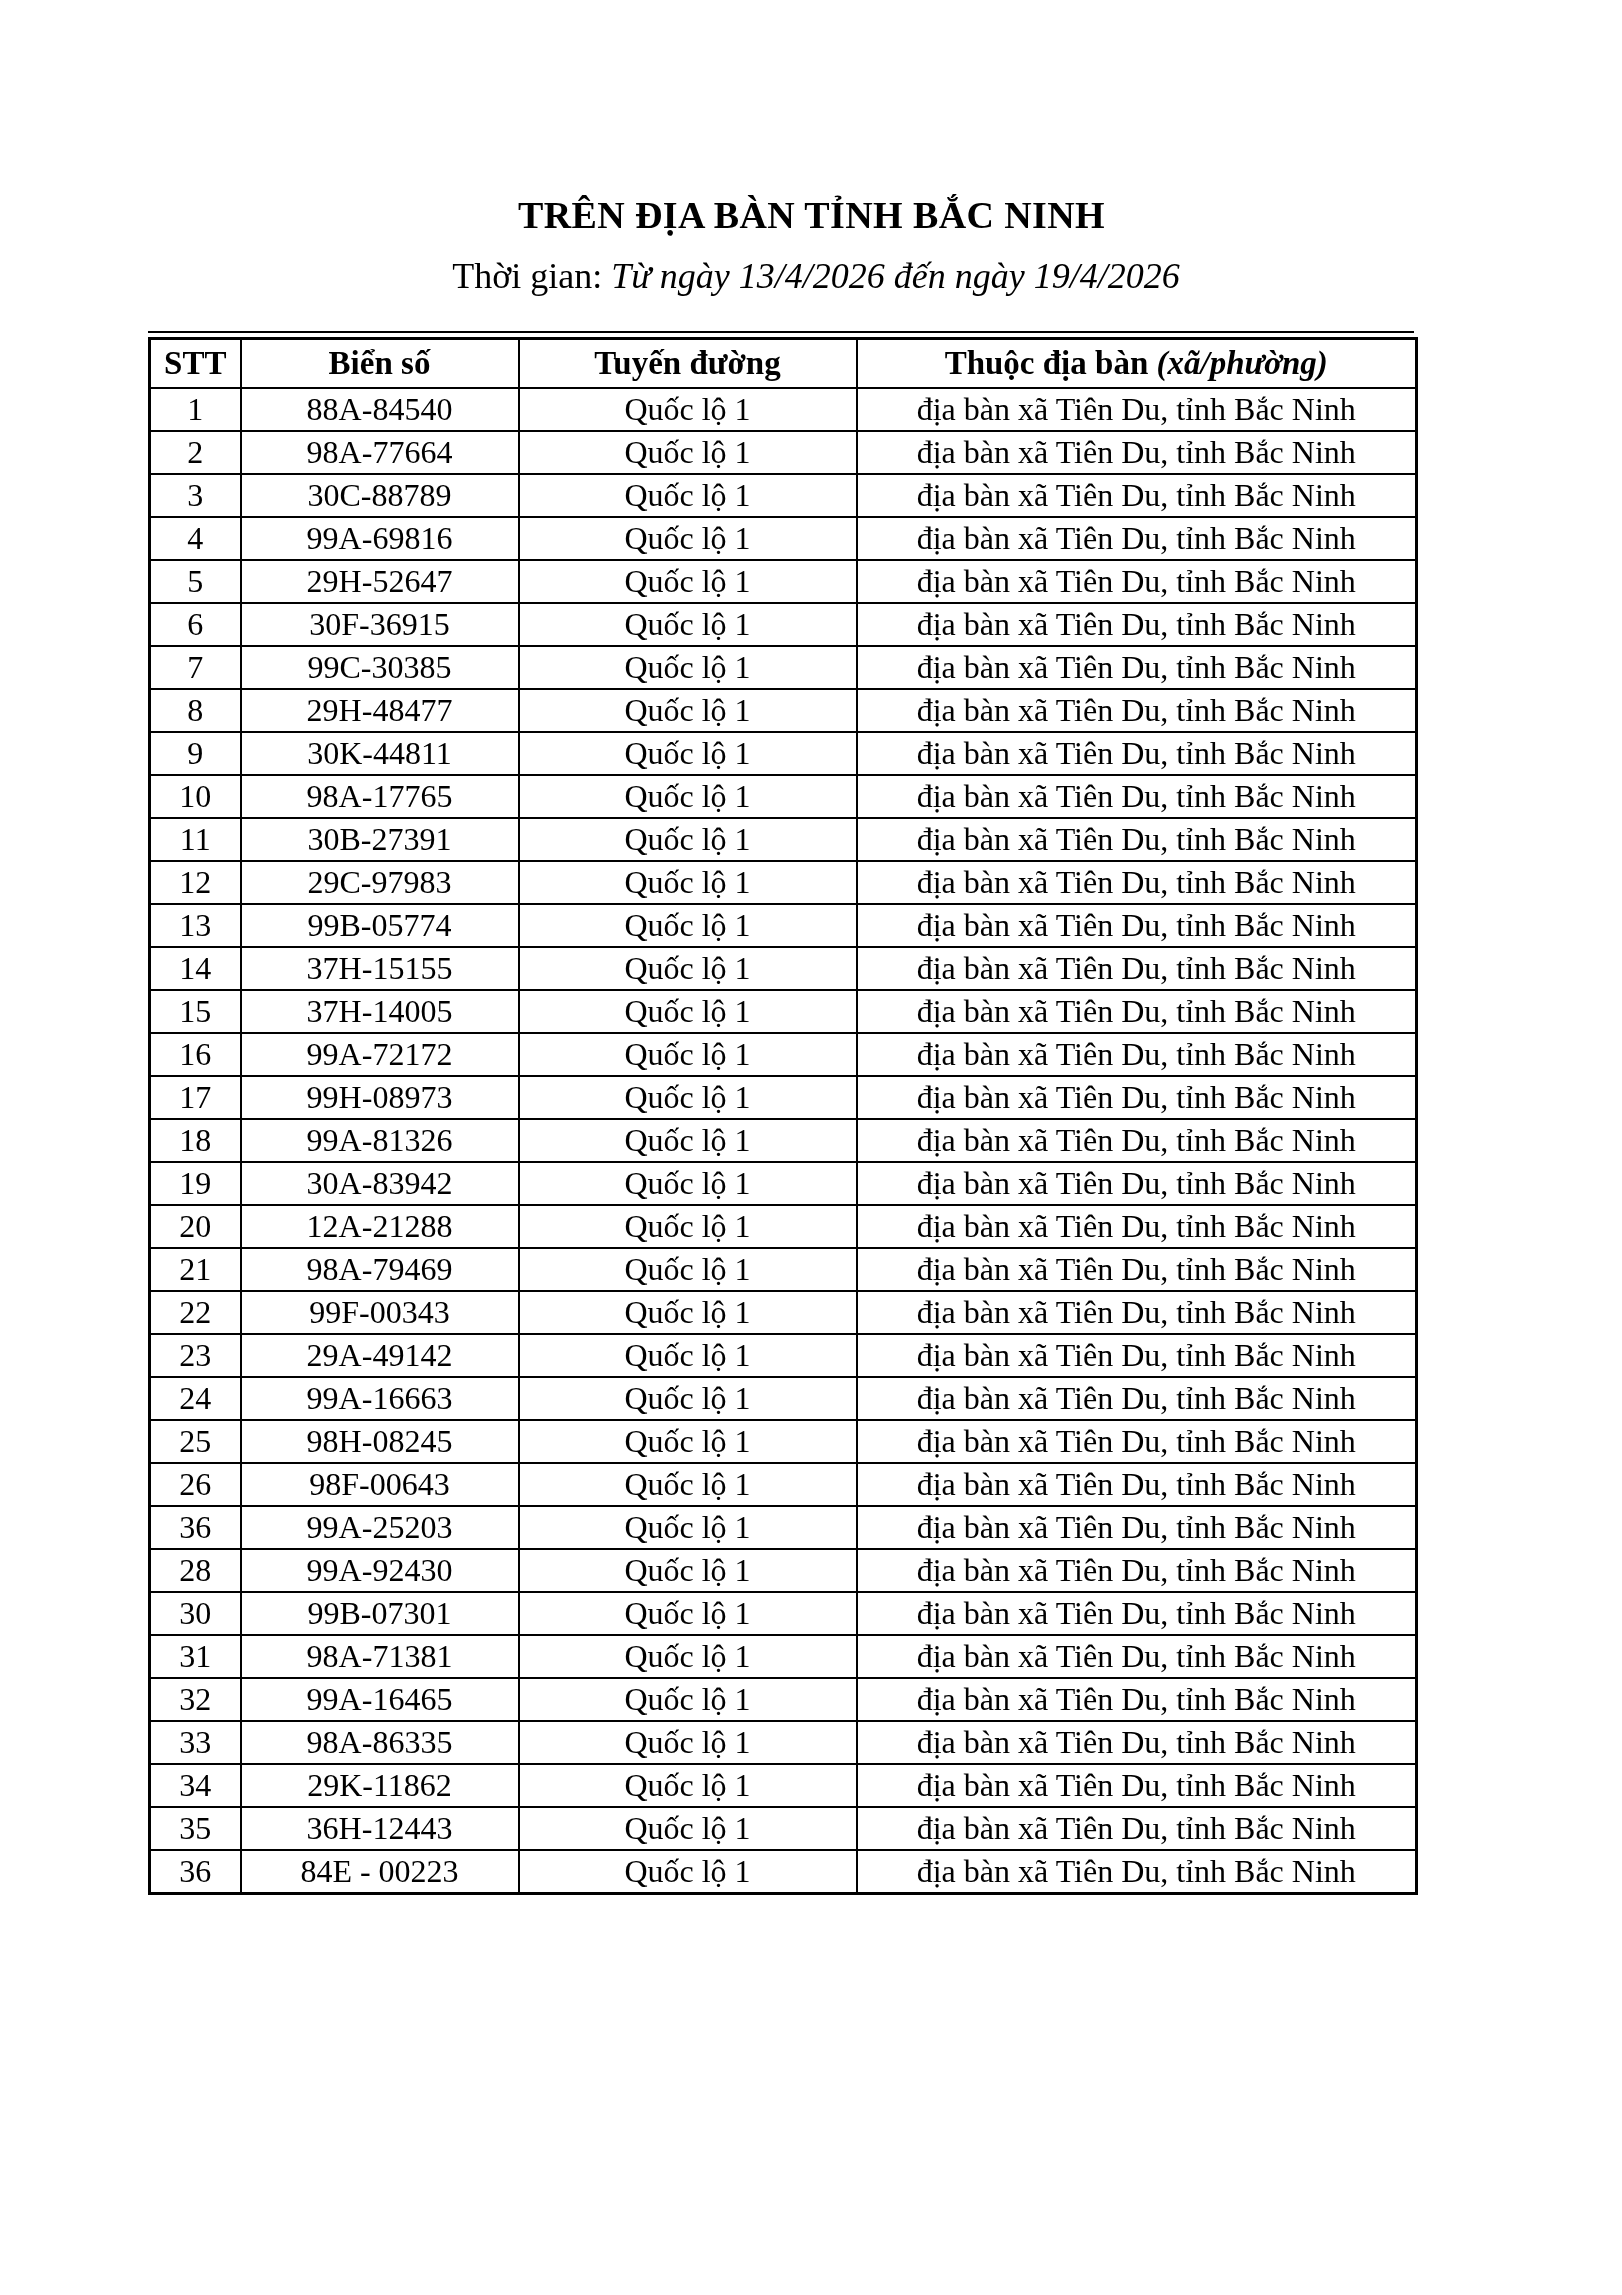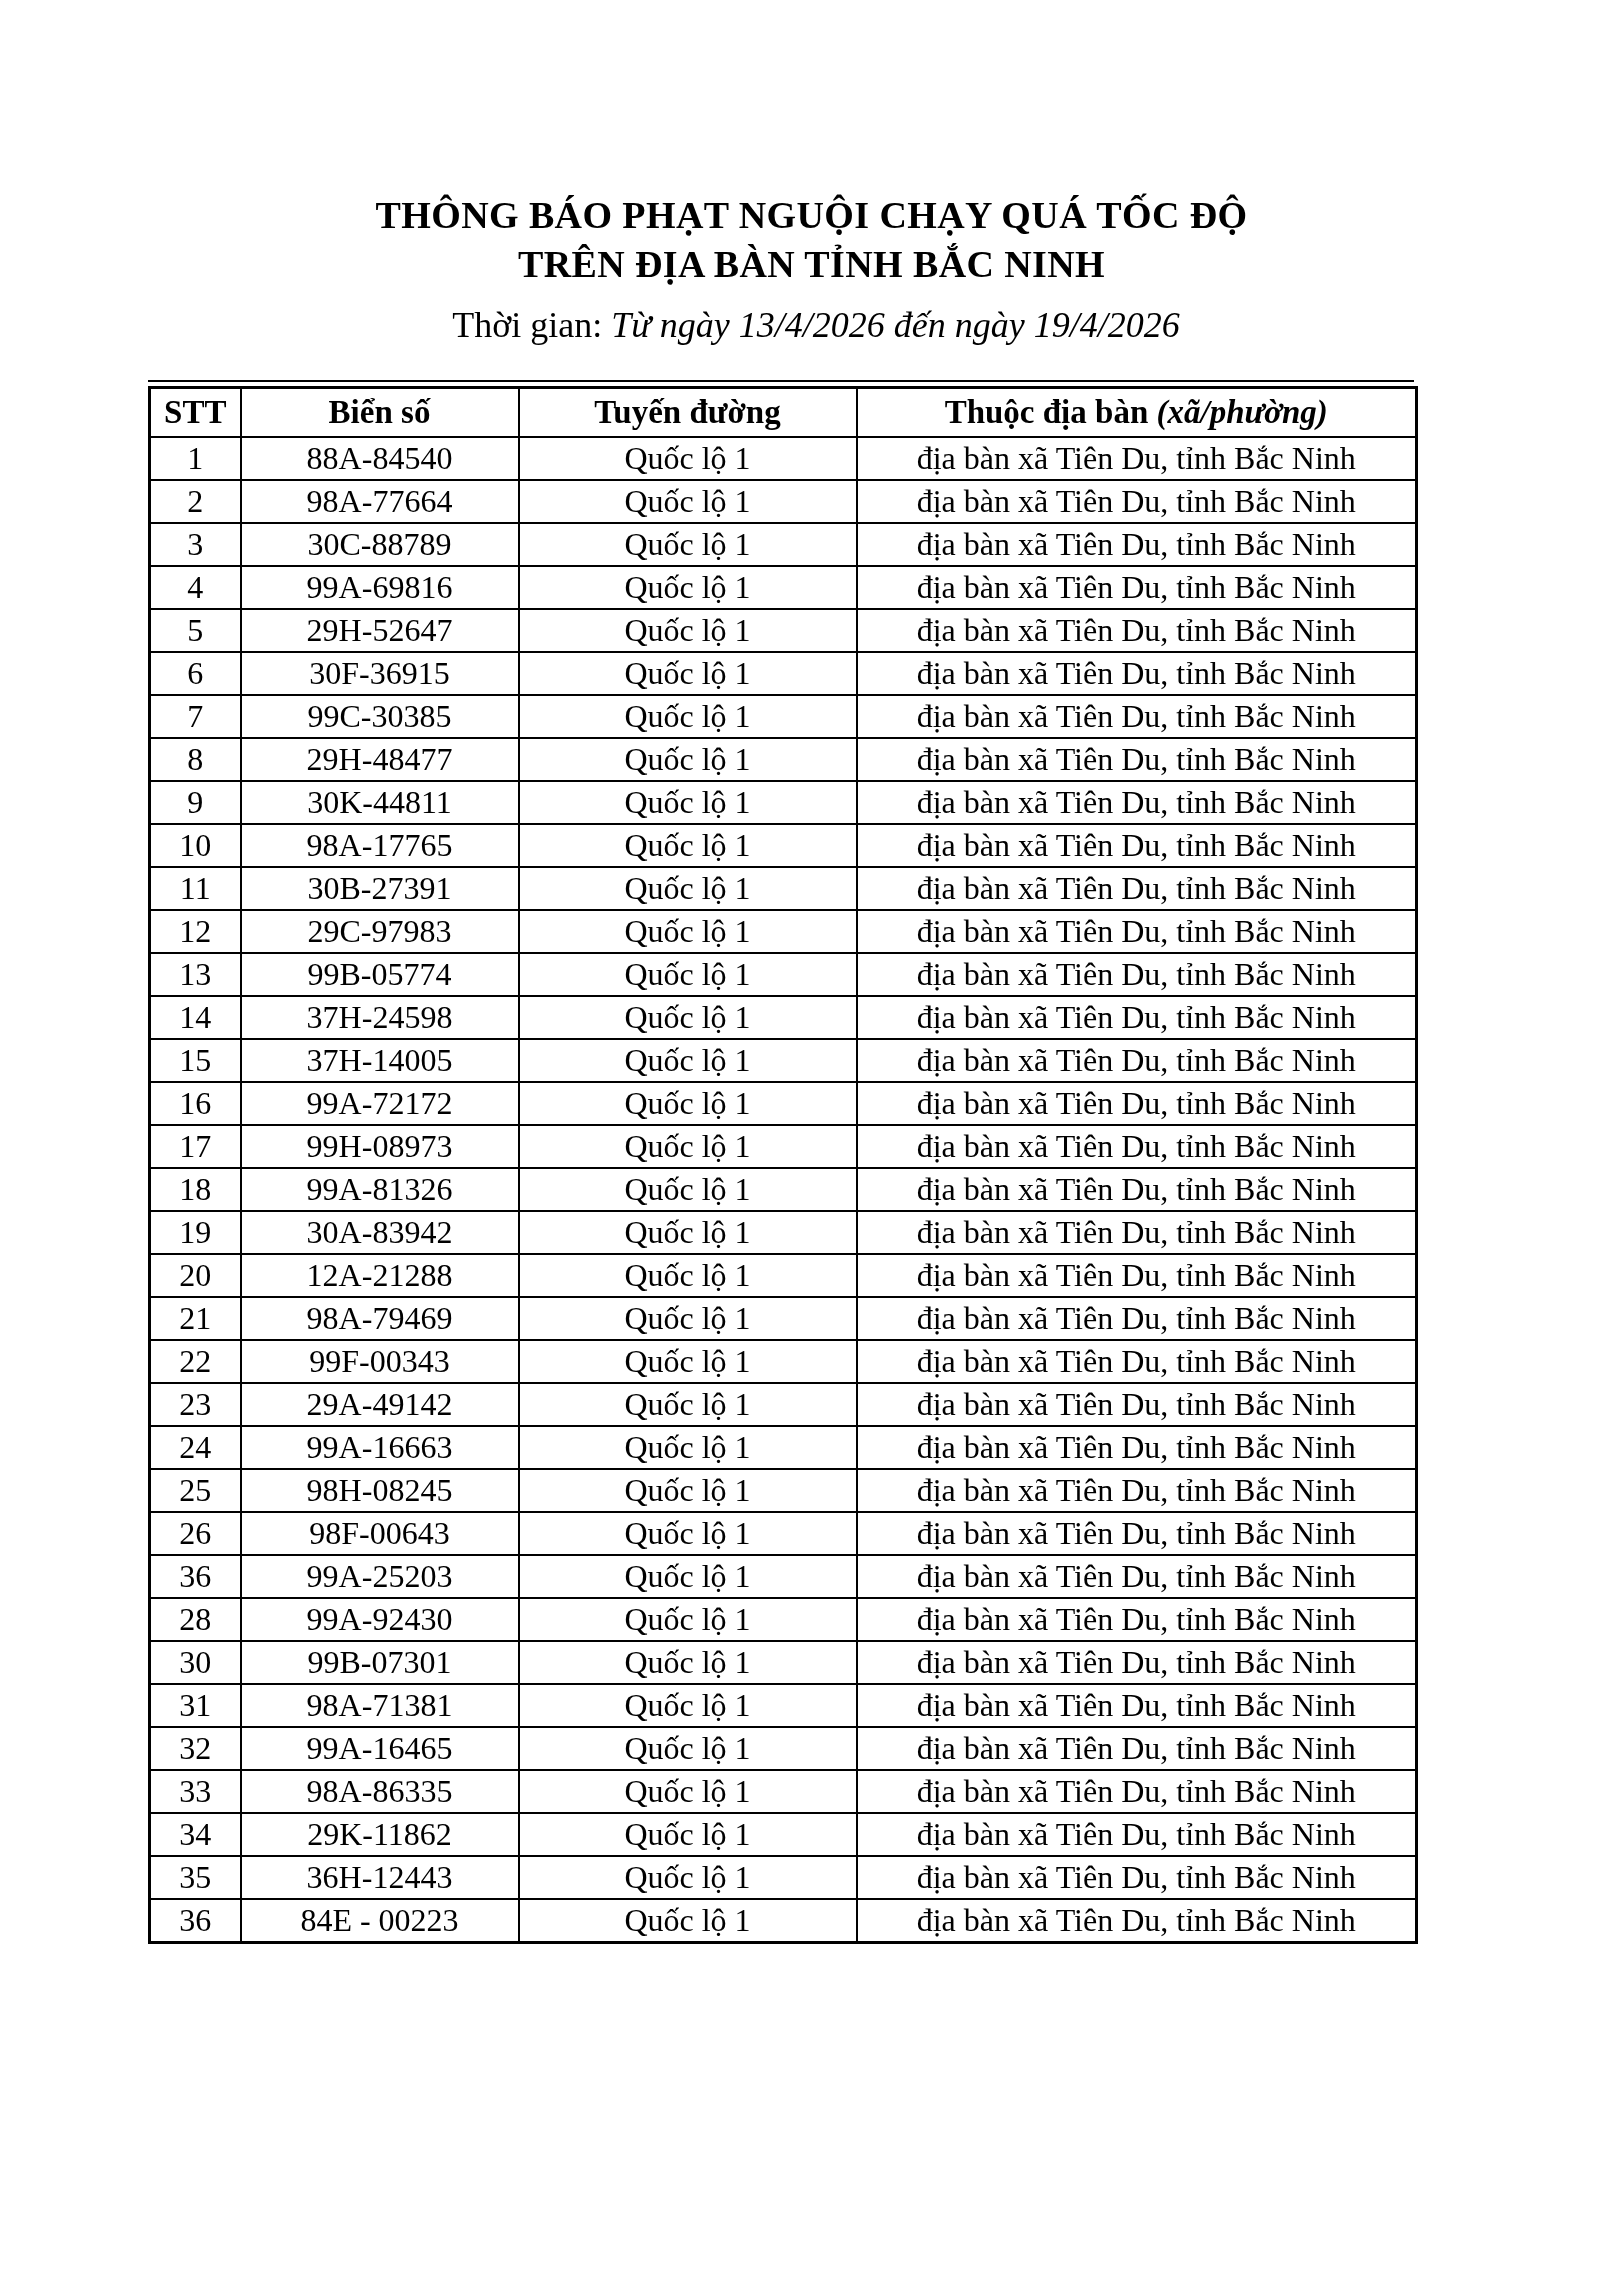--- a/index.html
+++ b/index.html
@@ -74,21 +74,20 @@
   col.c-route { width: 338px; }
   col.c-area  { width: 560px; }
 </style>
 </head>
 <body>
 
 <div class="page">
 
   <div class="doc-header">
     <div class="doc-title">
-      <div>THÔNG BÁO PHẠT NGUỘI CHẠY QUÁ TỐC ĐỘ</div>
       <div>TRÊN ĐỊA BÀN TỈNH BẮC NINH</div>
     </div>
     <div class="doc-subtitle"><span class="subtitle-label">Thời gian: </span><span class="subtitle-value">Từ ngày 13/4/2026 đến ngày 19/4/2026</span></div>
   </div>
 
   <div class="table-wrap">
     <table class="violations">
       <colgroup>
         <col class="c-stt">
         <col class="c-plate">
@@ -190,21 +189,21 @@
 
   <tr>
     <td>13</td>
     <td>99B-05774</td>
     <td>Quốc lộ 1</td>
     <td>địa bàn xã Tiên Du, tỉnh Bắc Ninh</td>
   </tr>
 
   <tr>
     <td>14</td>
-    <td>37H-24598</td>
+    <td>37H-15155</td>
     <td>Quốc lộ 1</td>
     <td>địa bàn xã Tiên Du, tỉnh Bắc Ninh</td>
   </tr>
 
   <tr>
     <td>15</td>
     <td>37H-14005</td>
     <td>Quốc lộ 1</td>
     <td>địa bàn xã Tiên Du, tỉnh Bắc Ninh</td>
   </tr>

